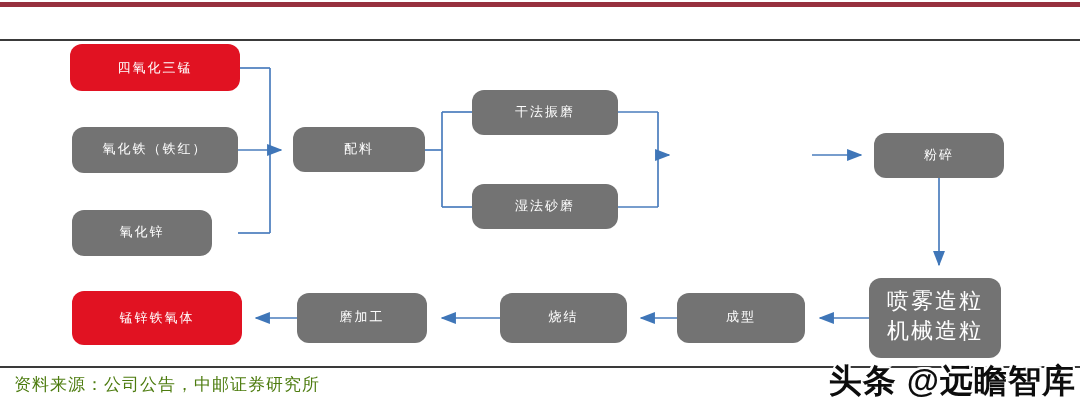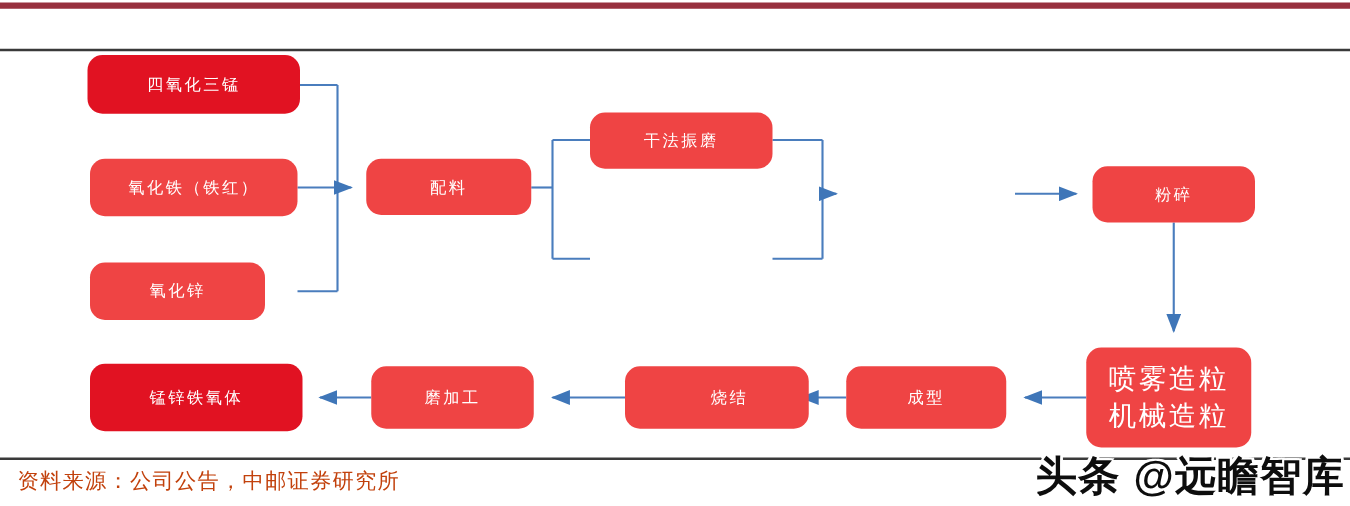--- a/index.html
+++ b/index.html
@@ -14,42 +14,42 @@
     position:absolute; left:8px; top:9px; font-size:19px; font-weight:bold;
     color:#181818; letter-spacing:1px;
   }
   .title-rule { position:absolute; left:0; top:39px; width:1080px; height:2px; background:#3a3a3a; }
   
   .node {
     position:absolute; display:flex; align-items:center; justify-content:center;
     border-radius:12px; color:#ffffff; font-size:13px; letter-spacing:2px;
     text-align:center; line-height:1.35;
   }
-  .node.orange { background:#ef4444; }
+  .node.orange { background:#737373;font-family:Liberation Mono, monospace; }
   .node.red    { background:#e11222; }
   .node.two-line { white-space:pre-line; font-size:22px; }
   #n-mn3o4     { left:70px;  top:44px;  width:170px; height:47px; }
   #n-fe2o3     { left:72px;  top:127px; width:166px; height:46px; }
   #n-zno       { left:72px;  top:210px; width:140px; height:46px; }
   #n-peiliao   { left:293px; top:127px; width:132px; height:45px; }
   #n-dry       { left:472px; top:90px;  width:146px; height:45px; }
   #n-wet       { left:472px; top:184px; width:146px; height:45px; }
   #n-presinter { left:681px; top:133px; width:130px; height:45px; }
   #n-crush     { left:874px; top:133px; width:130px; height:45px; }
   #n-granulate { left:869px; top:278px; width:132px; height:80px; }
   #n-molding   { left:677px; top:293px; width:128px; height:50px; }
-  #n-sinter    { left:500px; top:293px; width:127px; height:50px;padding-left:20px; }
+  #n-sinter    { left:500px; top:293px; width:127px; height:50px; }
   #n-grinding  { left:297px; top:293px; width:130px; height:50px; }
   #n-product   { left:72px;  top:291px; width:170px; height:54px; }
   
   #wires { position:absolute; left:0; top:0; width:1080px; height:405px; }
   
   .footer-rule { position:absolute; left:0; top:366px; width:1080px; height:2px; background:#3a3a3a; }
   .source-text {
-    position:absolute; left:14px; top:373px; font-size:17px; color:#c2410c; letter-spacing:1px;
+    position:absolute; left:14px; top:373px; font-size:17px; color:#4d7c0f; letter-spacing:1px;
   }
   .watermark {
     position:absolute; right:4px; top:359px; font-size:33px; font-weight:bold; color:#0d0d0d;
     font-family:"Liberation Sans","DejaVu Sans",sans-serif; letter-spacing:1px;
     text-shadow:-2px -2px 0 #fff, 2px -2px 0 #fff, -2px 2px 0 #fff, 2px 2px 0 #fff,
                  0 -2px 0 #fff, 0 2px 0 #fff, -2px 0 0 #fff, 2px 0 0 #fff;
   }
 </style>
 </head>
 <body>
@@ -91,20 +91,21 @@
       <path d="M500,318 L442,318" marker-end="url(#ah)"></path>
       <path d="M297,318 L256,318" marker-end="url(#ah)"></path>
     </g>
   </svg>
 
   <div class="node red" id="n-mn3o4">四氧化三锰</div>
   <div class="node orange" id="n-fe2o3">氧化铁（铁红）</div>
   <div class="node orange" id="n-zno">氧化锌</div>
   <div class="node orange" id="n-peiliao">配料</div>
   <div class="node orange" id="n-dry">干法振磨</div>
+  <div class="node orange" id="n-wet">湿法砂磨</div>
   <div class="node orange" id="n-crush">粉碎</div>
   <div class="node orange two-line" id="n-granulate">喷雾造粒
 机械造粒</div>
   <div class="node orange" id="n-molding">成型</div>
   <div class="node orange" id="n-sinter">烧结</div>
   <div class="node red" id="n-product">锰锌铁氧体</div>
   <div class="node orange" id="n-grinding">磨加工</div>
 
   <div class="footer-rule"></div>
   <div class="source-text">资料来源：公司公告，中邮证券研究所</div>

